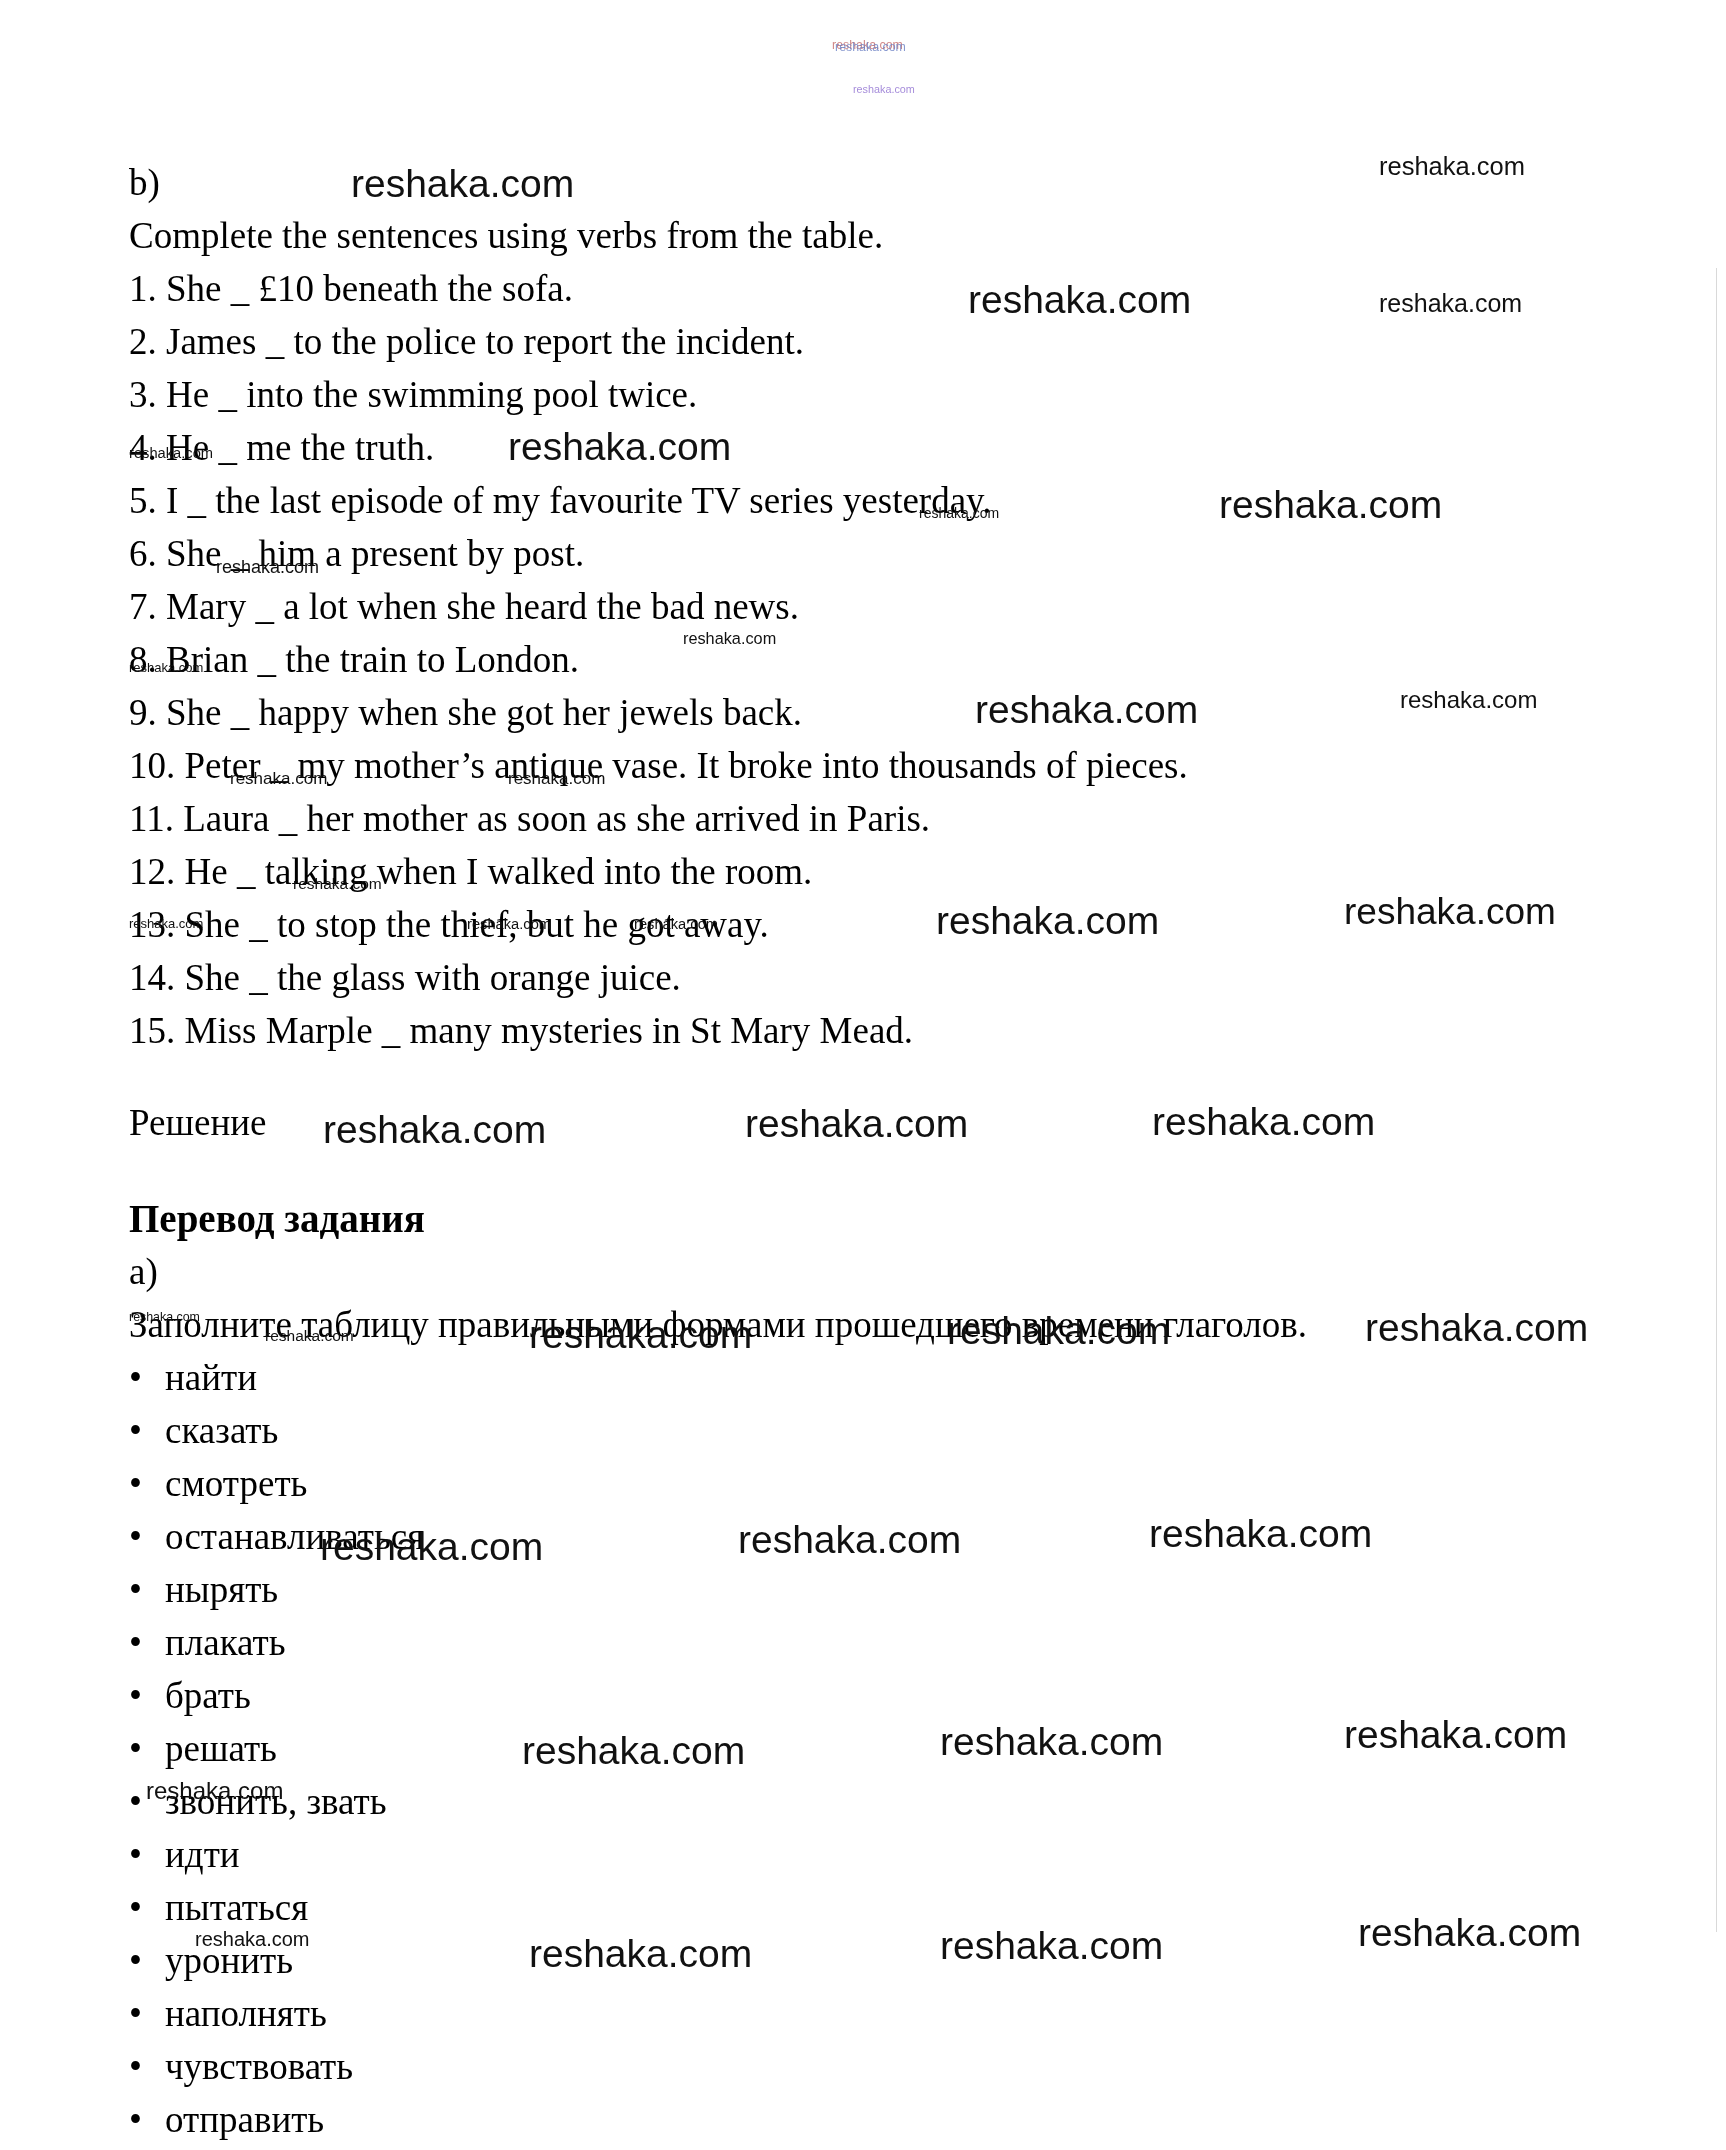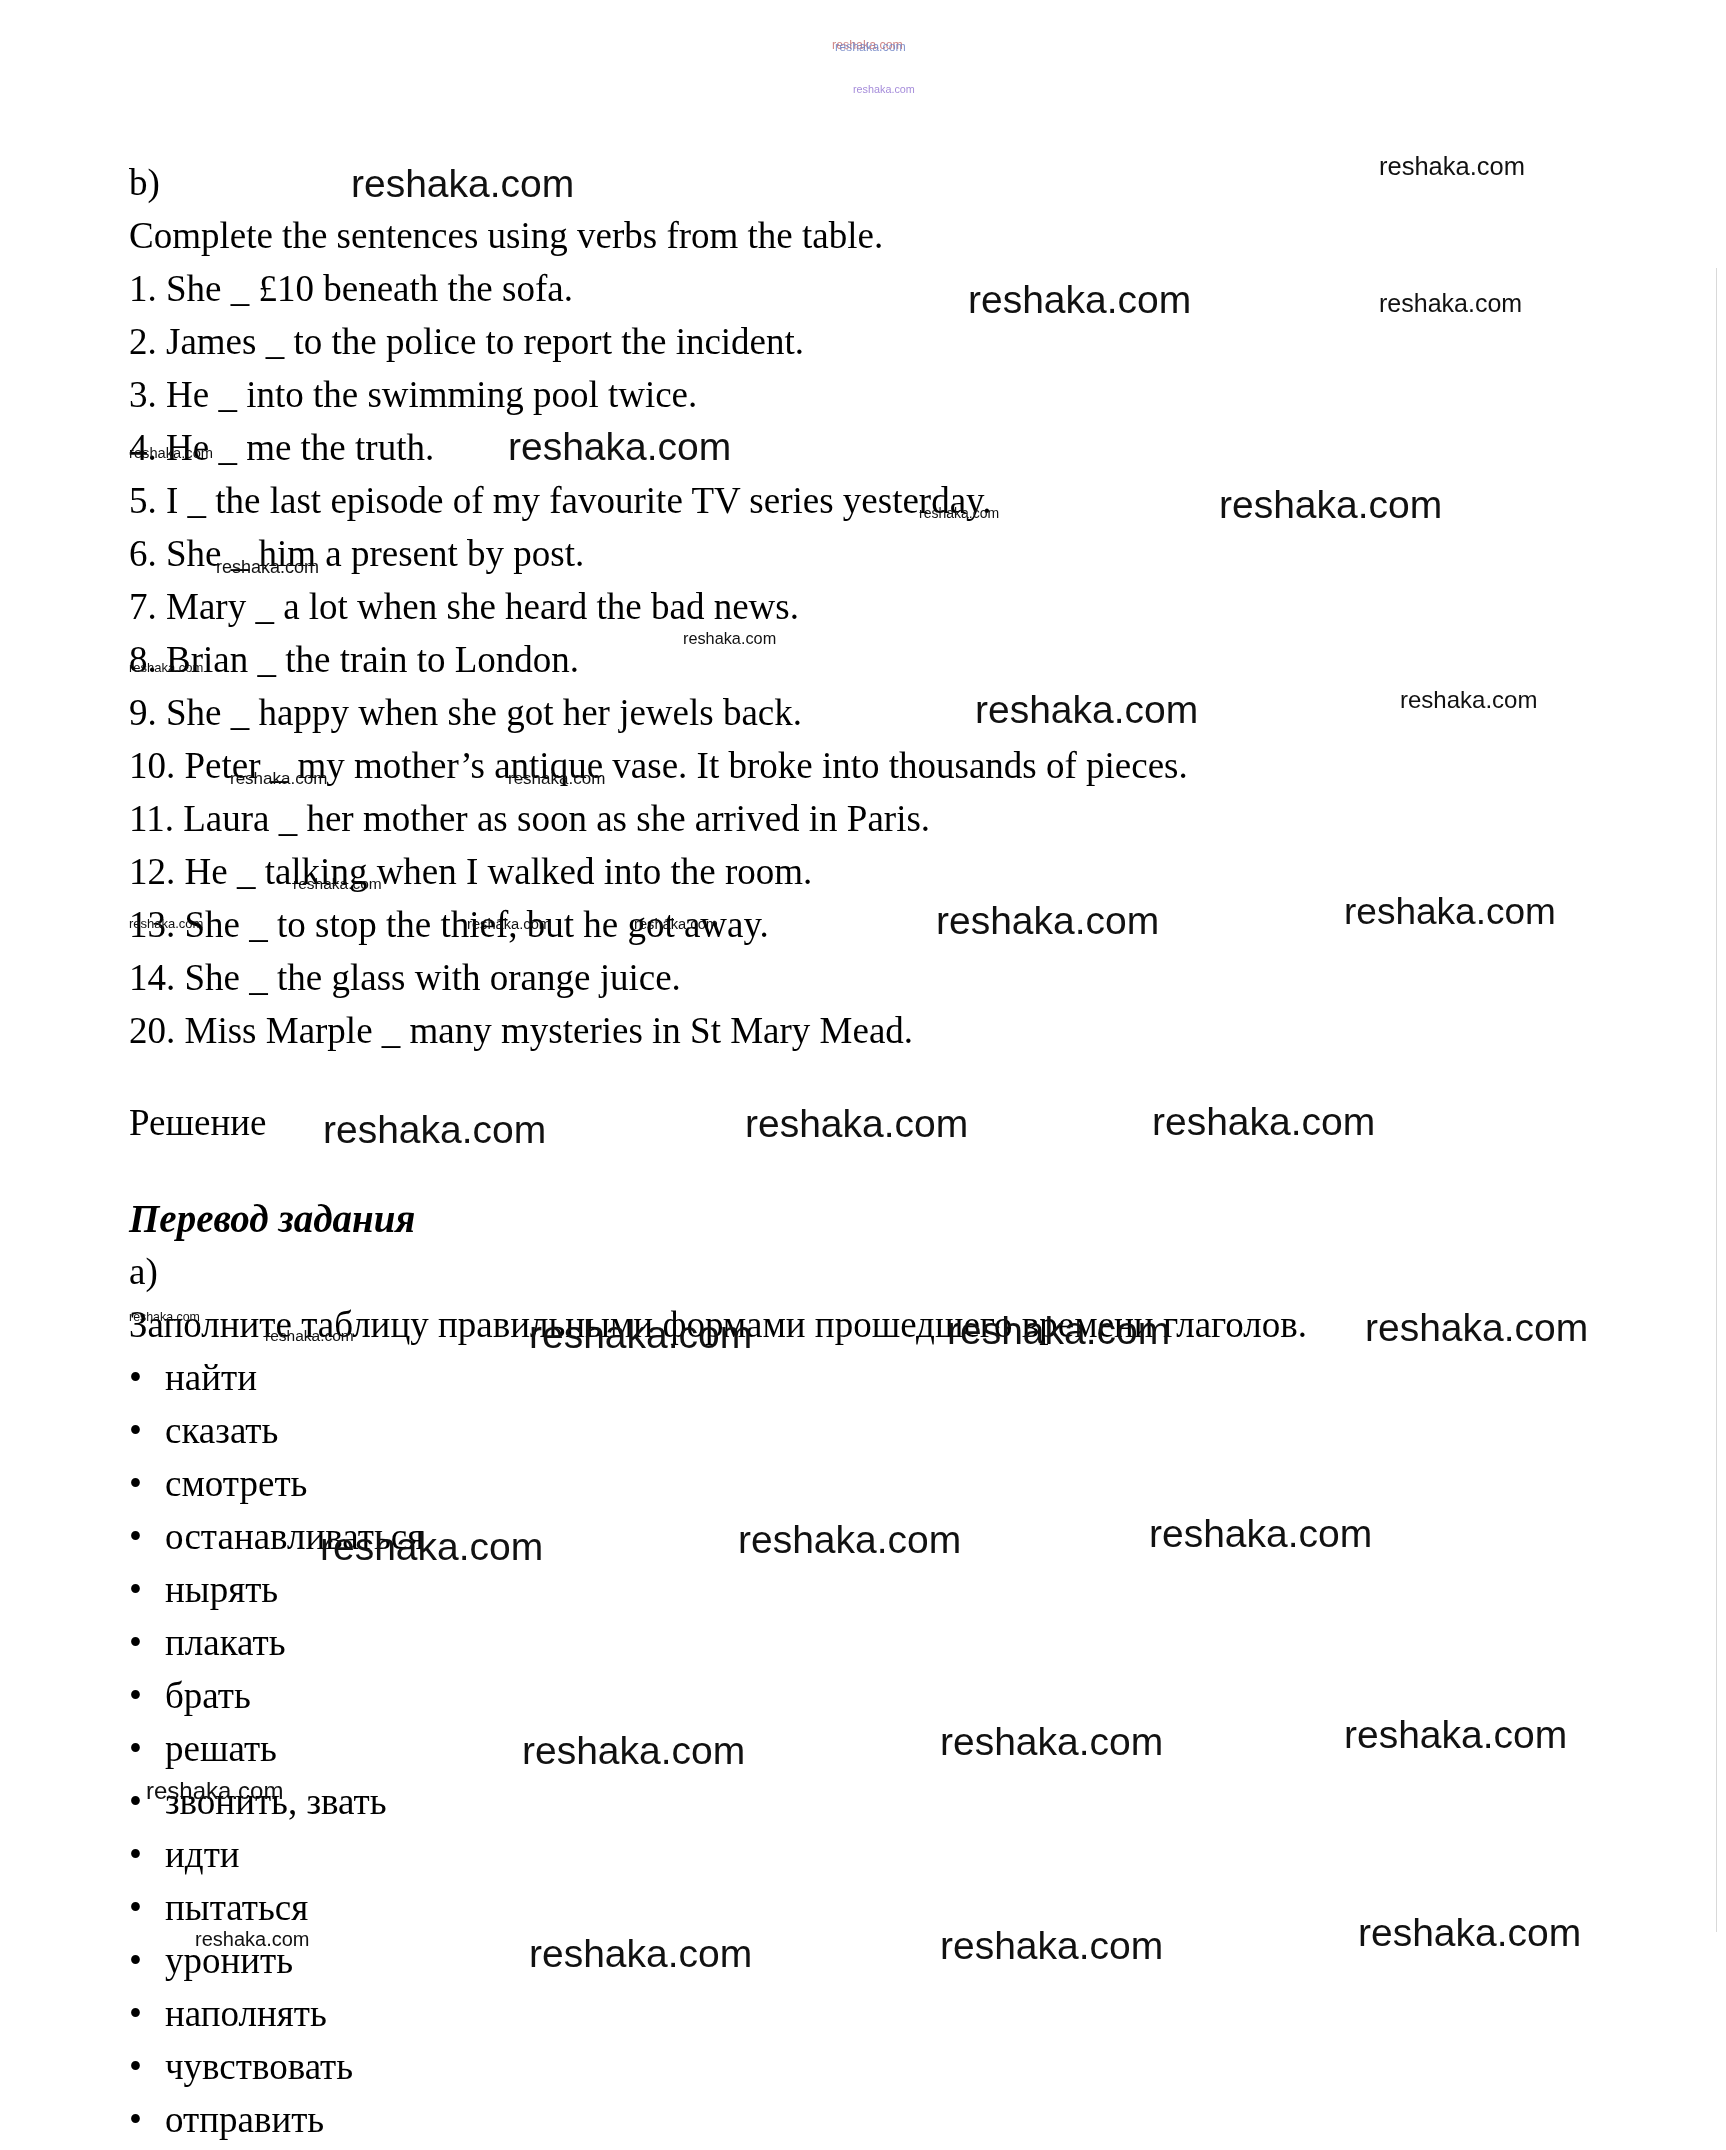--- a/index.html
+++ b/index.html
@@ -24,21 +24,20 @@
   }
   .line { white-space: nowrap; }
   .part-label { white-space: nowrap; }
   .solution-heading {
     text-align: left;
     margin-top: 39px;
     margin-bottom: 43px;
   }
   .translation-heading {
     font-weight: bold;
-    font-style: italic;
     font-size: 39px;
   }
   .verb { display: flex; align-items: flex-start; }
   .bullet { display: inline-block; width: 36px; }
   .bullet::before { content: "\2022"; }
   #watermark-layer { position: absolute; inset: 0; z-index: 2; pointer-events: none; }
   .watermark {
     position: absolute;
     font-family: "Liberation Sans", sans-serif;
     white-space: nowrap;
@@ -118,21 +117,21 @@
       <p class="line">5. I _ the last episode of my favourite TV series yesterday.</p>
       <p class="line">6. She _ him a present by post.</p>
       <p class="line">7. Mary _ a lot when she heard the bad news.</p>
       <p class="line">8. Brian _ the train to London.</p>
       <p class="line">9. She _ happy when she got her jewels back.</p>
       <p class="line">10. Peter _ my mother’s antique vase. It broke into thousands of pieces.</p>
       <p class="line">11. Laura _ her mother as soon as she arrived in Paris.</p>
       <p class="line">12. He _ talking when I walked into the room.</p>
       <p class="line">13. She _ to stop the thief, but he got away.</p>
       <p class="line">14. She _ the glass with orange juice.</p>
-      <p class="line">20. Miss Marple _ many mysteries in St Mary Mead.</p>
+      <p class="line">15. Miss Marple _ many mysteries in St Mary Mead.</p>
     </div>
 
     <p class="solution-heading">Решение</p>
     <p class="translation-heading">Перевод задания</p>
     <p class="part-label">a)</p>
     <p class="line">Заполните таблицу правильными формами прошедшего времени глаголов.</p>
 
     <div class="verbs">
       <p class="verb line">
           <span class="bullet"></span>

